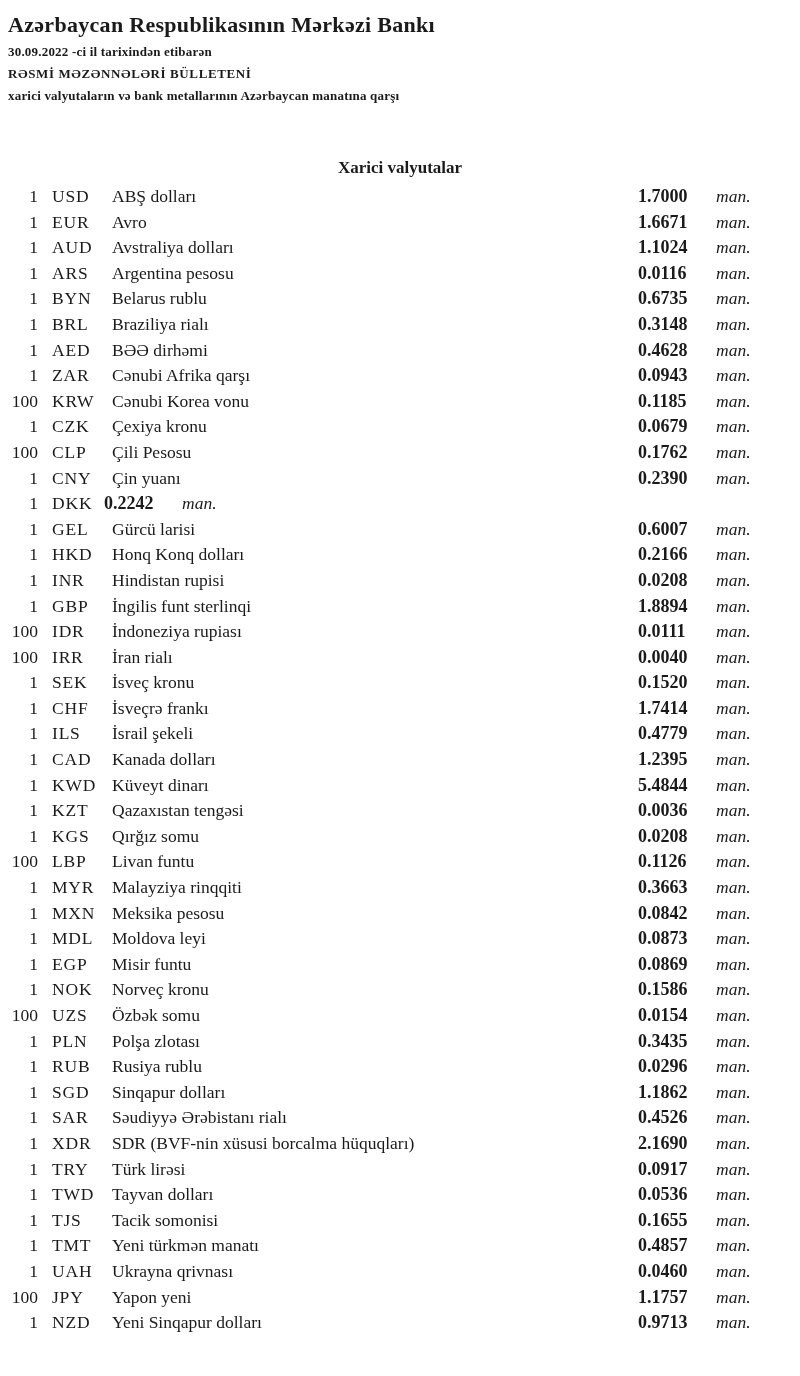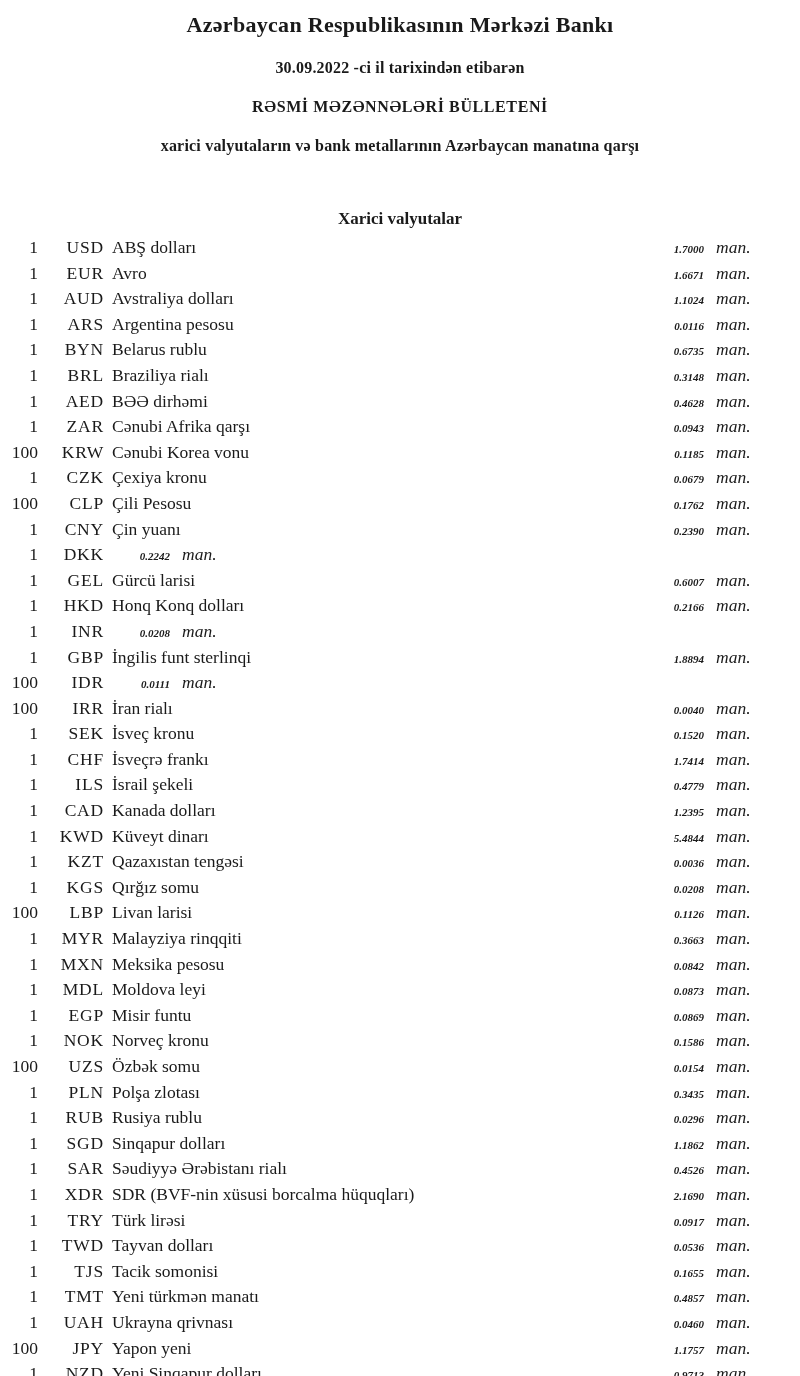--- a/index.html
+++ b/index.html
@@ -10,32 +10,33 @@
     color: #1a1a1a;
   }
   .page {
     position: relative;
     width: 800px;
     height: 1376px;
     background: #ffffff;
     overflow: hidden;
   }
   .header {
-    text-align: center;
+    text-align: left;
     padding-top: 12px;
+    padding-left: 8px;
   }
   .title {
     font-size: 22px;
     font-weight: 700;
     letter-spacing: 0.3px;
   }
   .hline {
-    font-size: 16px;
+    font-size: 13px;
     font-weight: 700;
-    margin-top: 21px;
+    margin-top: 6px;
     letter-spacing: 0.2px;
   }
   .hline.bulletin {
     letter-spacing: 0.6px;
   }
   .section-title {
     text-align: center;
     font-size: 17px;
     font-weight: 700;
     margin-top: 54px;
@@ -54,36 +55,34 @@
     box-sizing: border-box;
   }
   .qty {
     width: 38px;
     text-align: right;
     flex: 0 0 auto;
   }
   .code {
     width: 52px;
     margin-left: 14px;
-    text-align: right;
+    text-align: left;
     letter-spacing: 0.8px;
     flex: 0 0 auto;
   }
   .name {
     flex: 1 1 auto;
     margin-left: 8px;
     white-space: nowrap;
     overflow: hidden;
   }
   .rate {
     width: 66px;
-    text-align: right;
     font-weight: 700;
-    font-style: italic;
-    font-size: 11px;
+    font-size: 18px;
     flex: 0 0 auto;
   }
   .unit {
     width: 52px;
     margin-left: 12px;
     flex: 0 0 auto;
     font-style: italic;
   }
 </style>
 </head>
@@ -216,35 +215,37 @@
       <span class="qty">1</span>
       <span class="code">HKD</span>
       <span class="name">Honq Konq dolları</span>
       <span class="rate">0.2166</span>
       <span class="unit">man.</span>
     </div>
 
     <div class="row">
       <span class="qty">1</span>
       <span class="code">INR</span>
+      <span class="name">Hindistan rupisi</span>
       <span class="rate">0.0208</span>
       <span class="unit">man.</span>
     </div>
 
     <div class="row">
       <span class="qty">1</span>
       <span class="code">GBP</span>
       <span class="name">İngilis funt sterlinqi</span>
       <span class="rate">1.8894</span>
       <span class="unit">man.</span>
     </div>
 
     <div class="row">
       <span class="qty">100</span>
       <span class="code">IDR</span>
+      <span class="name">İndoneziya rupiası</span>
       <span class="rate">0.0111</span>
       <span class="unit">man.</span>
     </div>
 
     <div class="row">
       <span class="qty">100</span>
       <span class="code">IRR</span>
       <span class="name">İran rialı</span>
       <span class="rate">0.0040</span>
       <span class="unit">man.</span>
@@ -302,21 +303,21 @@
       <span class="qty">1</span>
       <span class="code">KGS</span>
       <span class="name">Qırğız somu</span>
       <span class="rate">0.0208</span>
       <span class="unit">man.</span>
     </div>
 
     <div class="row">
       <span class="qty">100</span>
       <span class="code">LBP</span>
-      <span class="name">Livan larisi</span>
+      <span class="name">Livan funtu</span>
       <span class="rate">0.1126</span>
       <span class="unit">man.</span>
     </div>
 
     <div class="row">
       <span class="qty">1</span>
       <span class="code">MYR</span>
       <span class="name">Malayziya rinqqiti</span>
       <span class="rate">0.3663</span>
       <span class="unit">man.</span>

